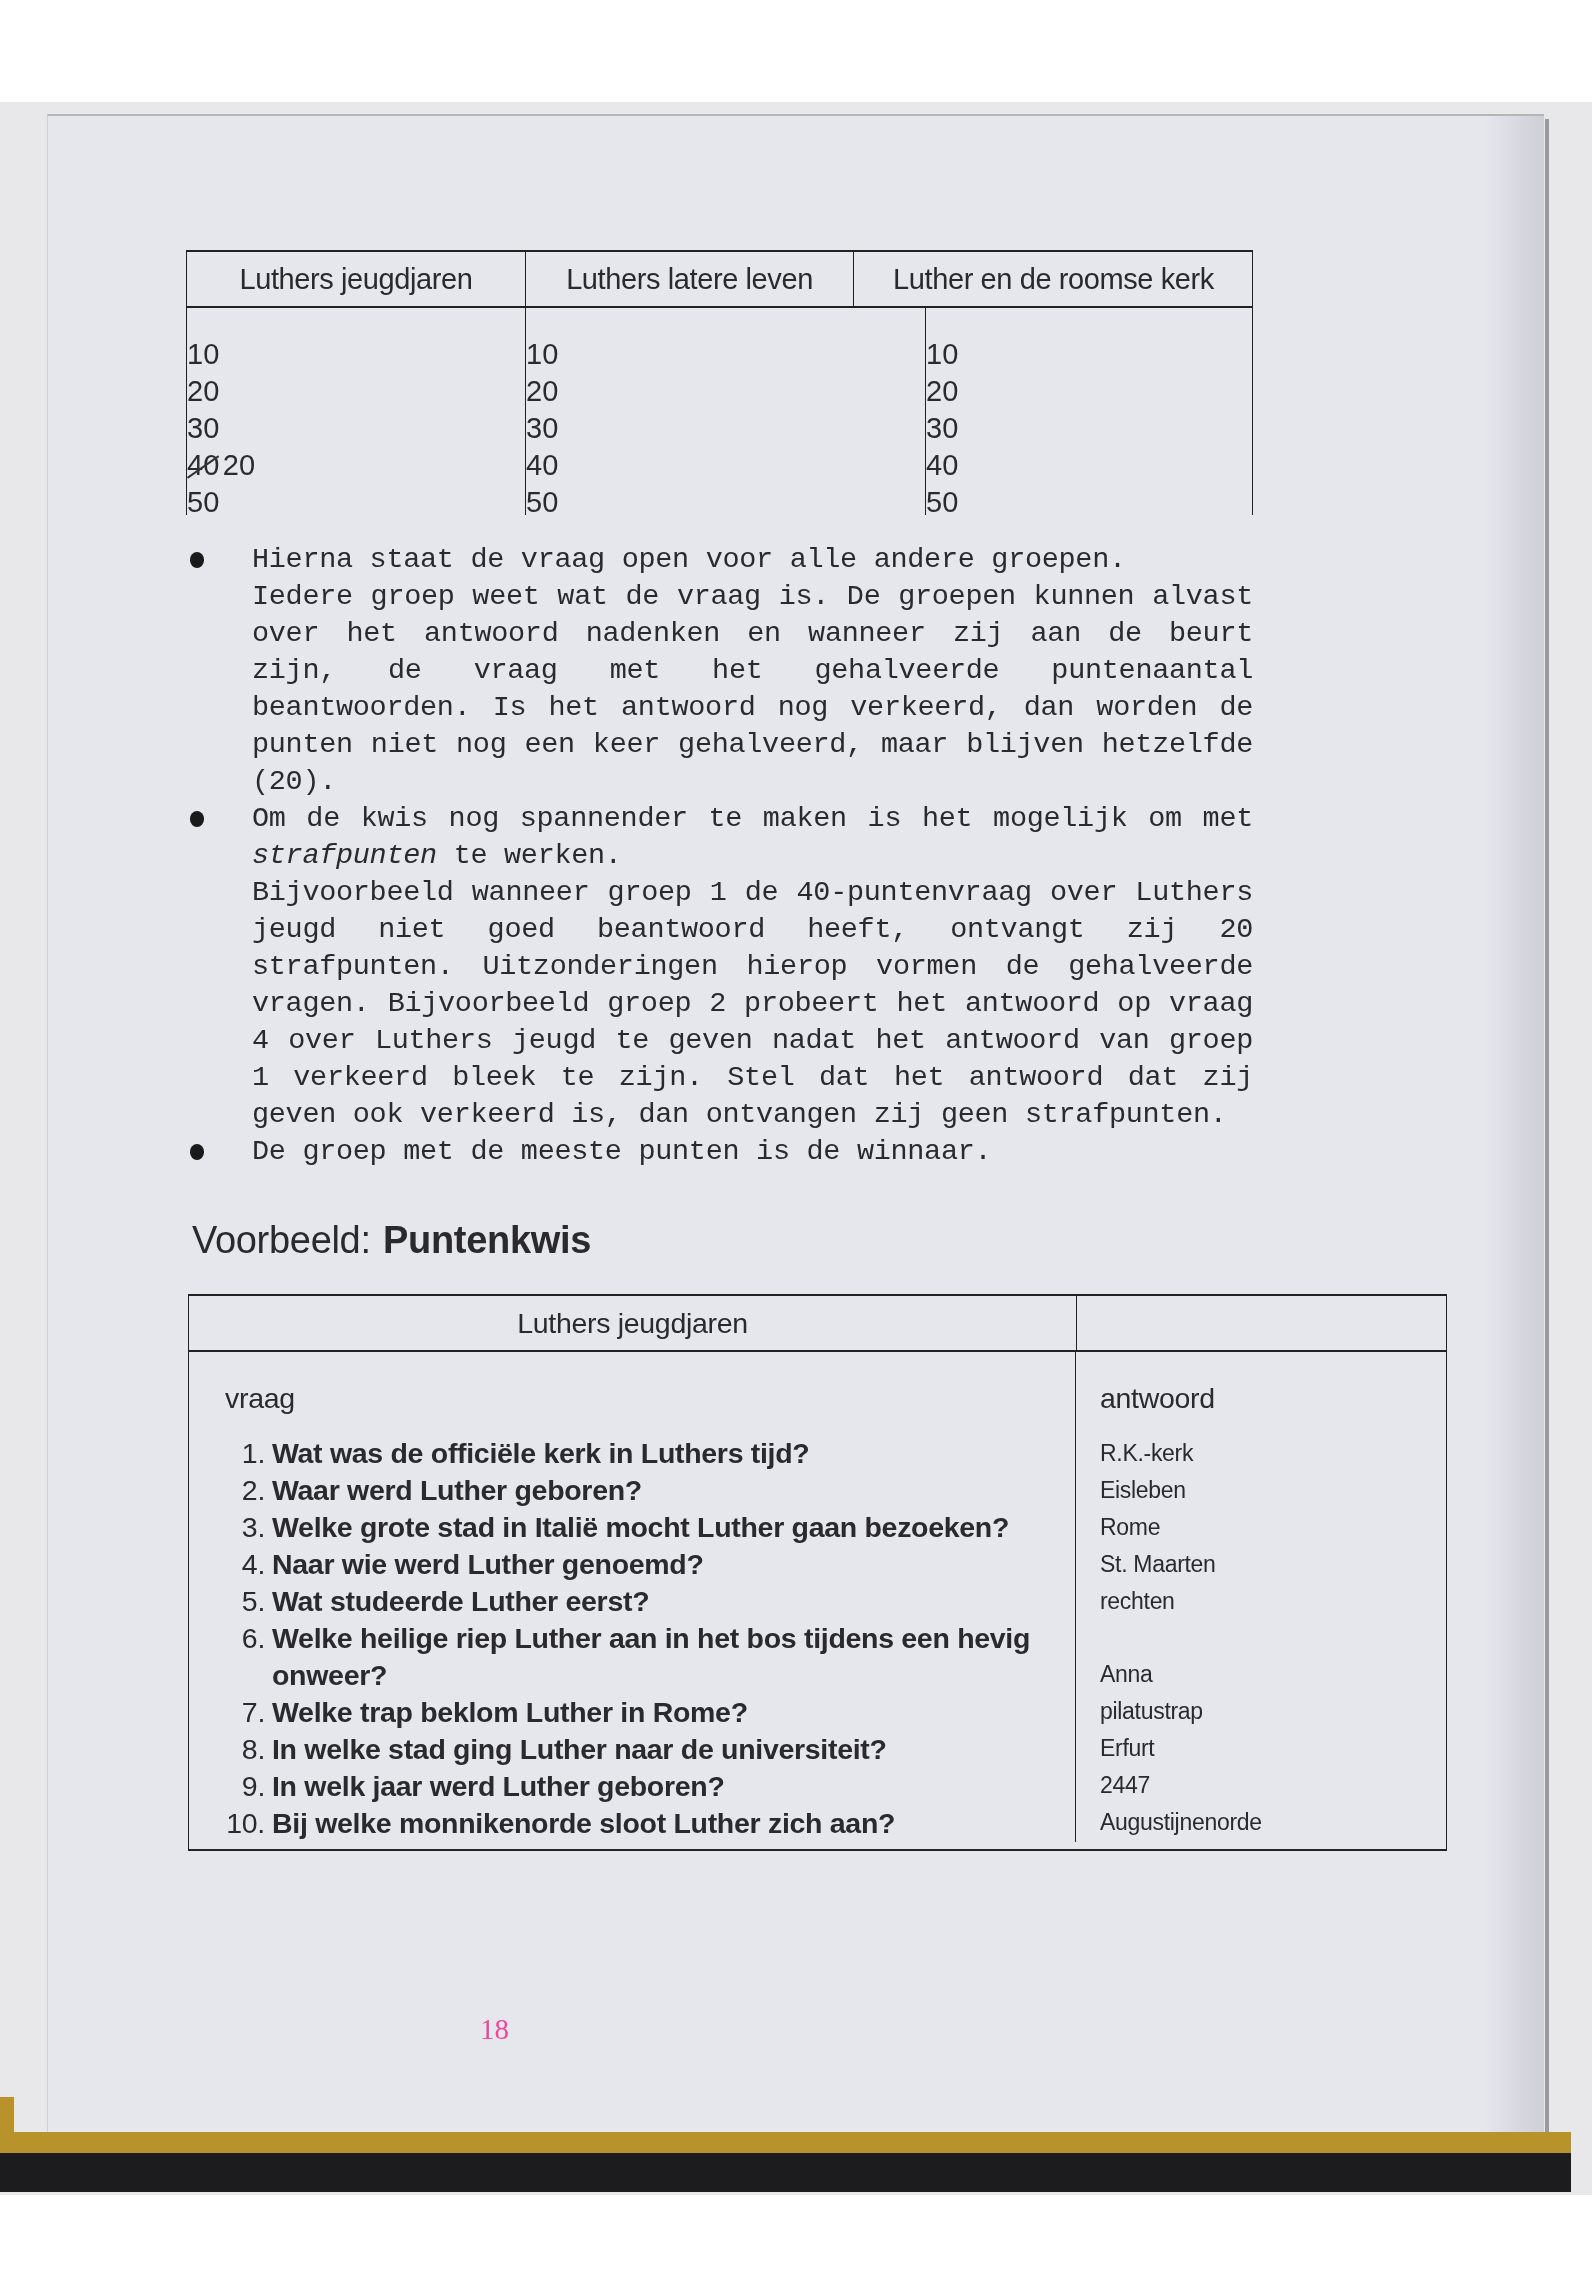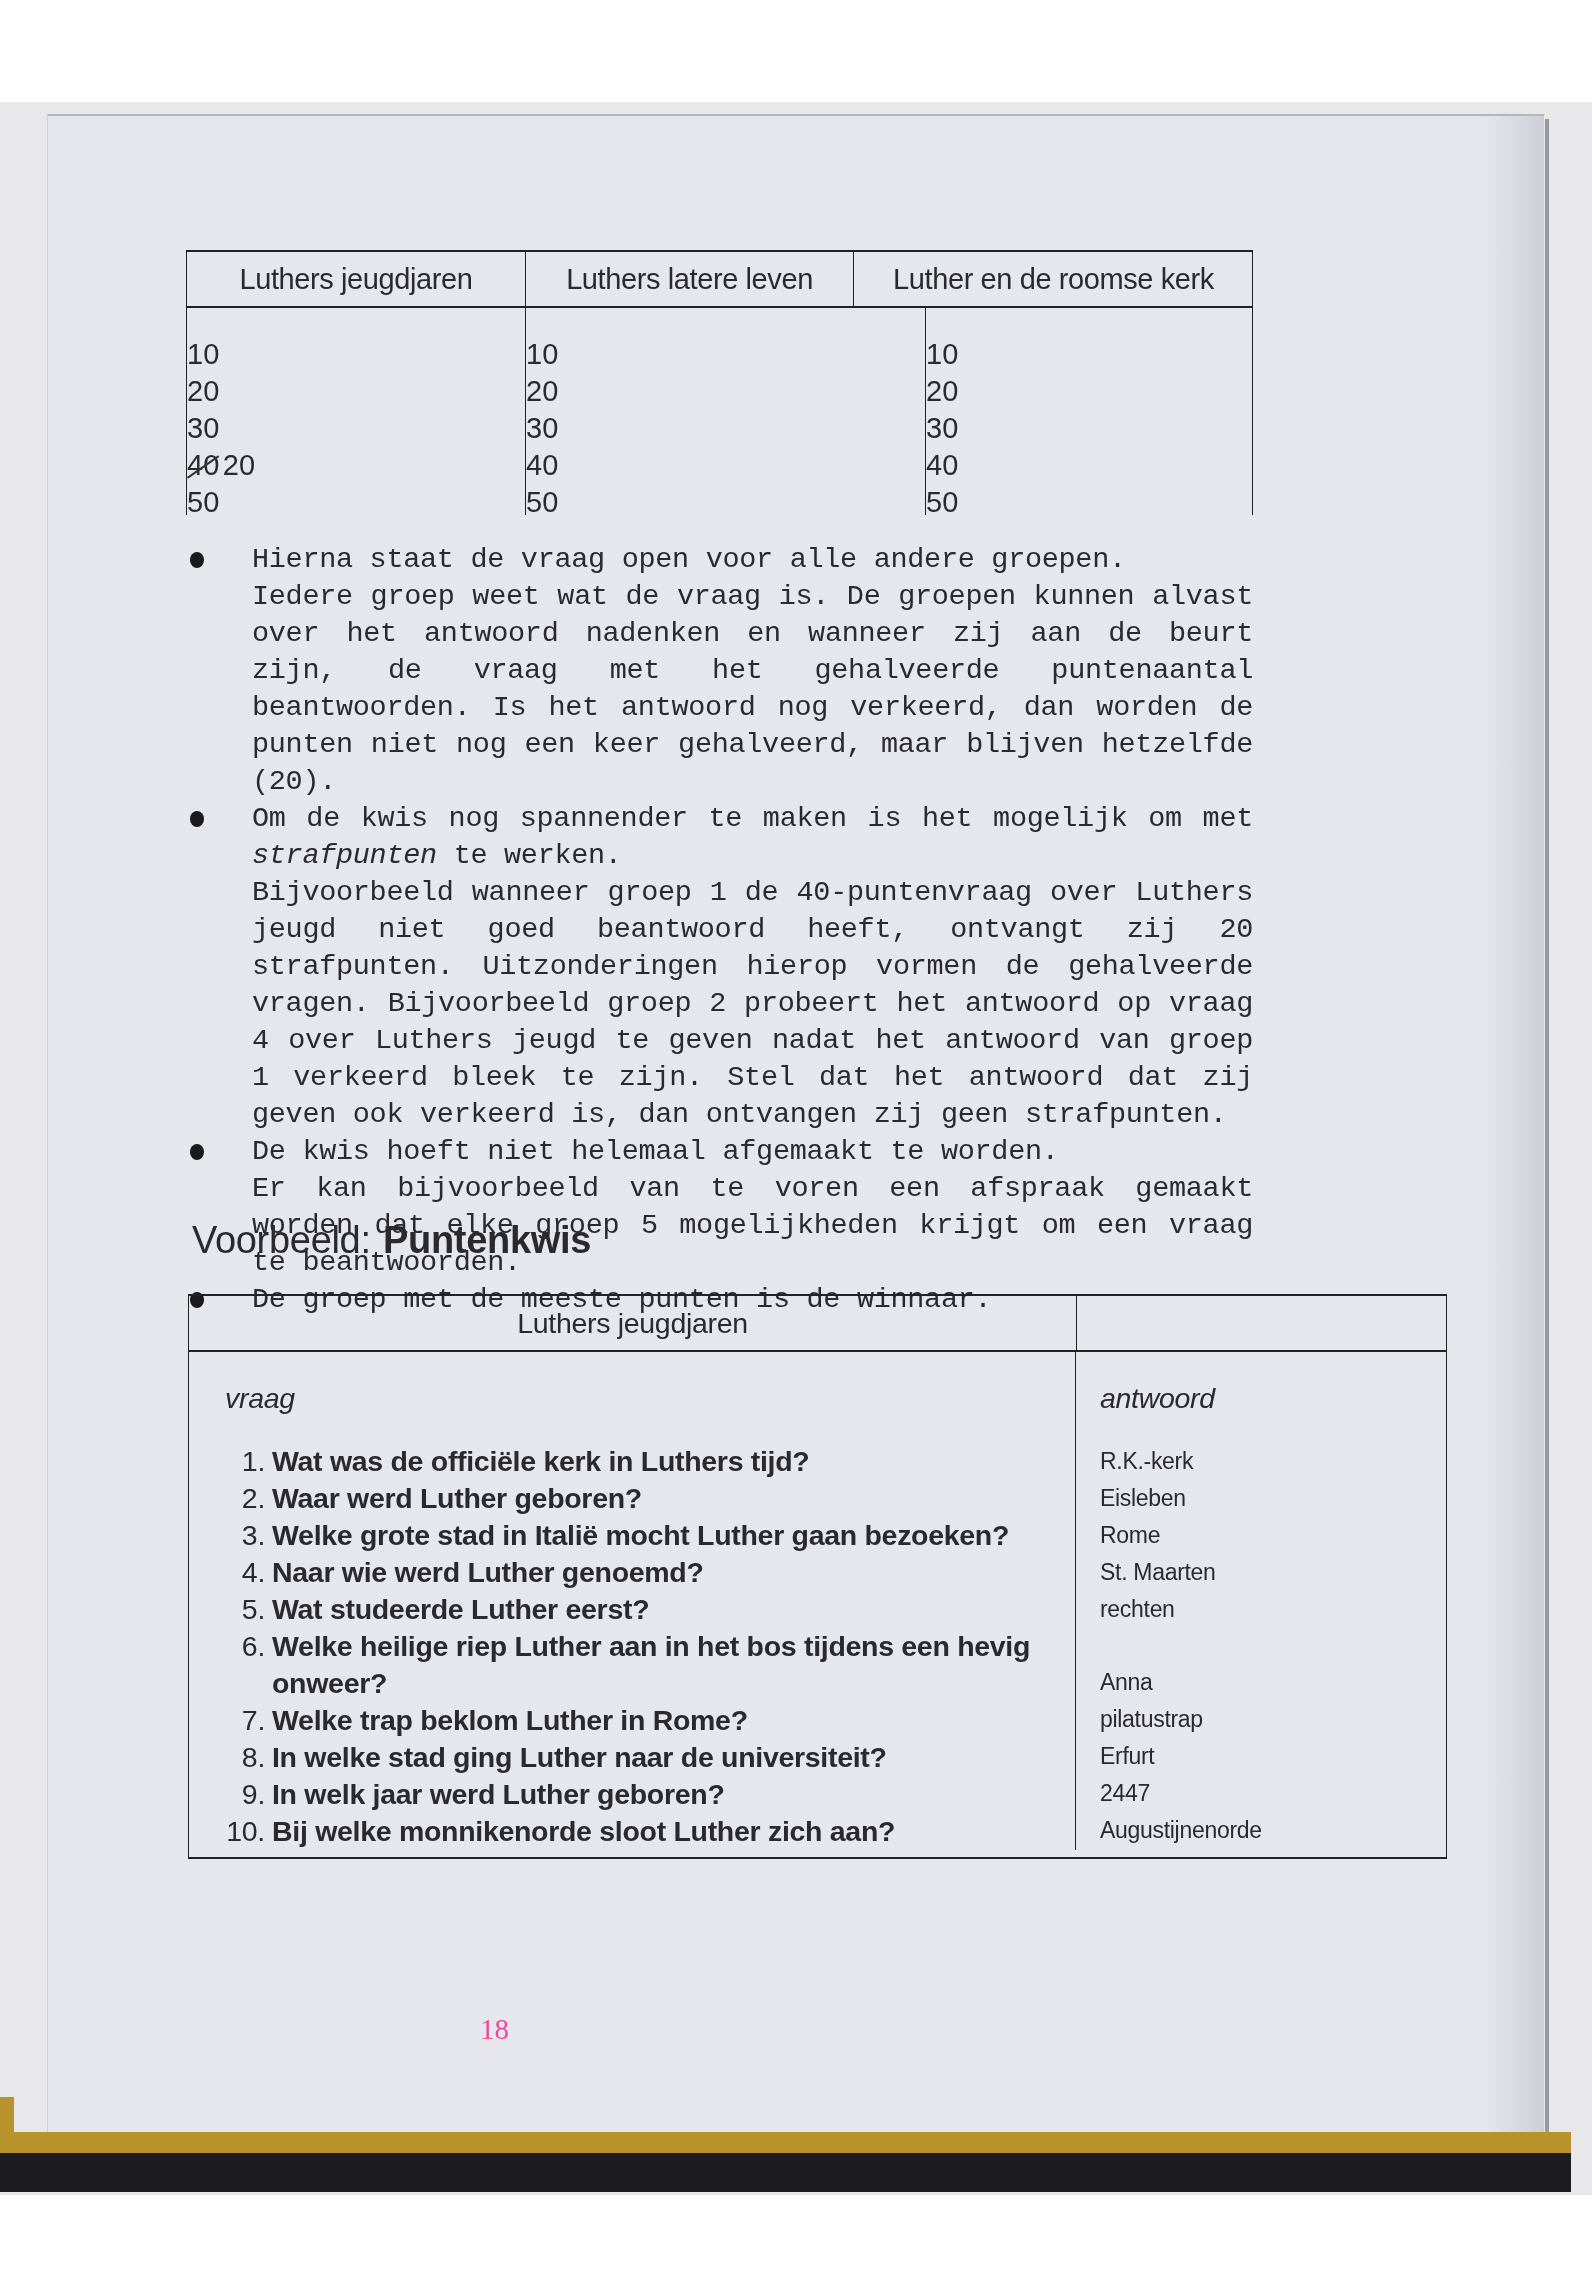--- a/index.html
+++ b/index.html
@@ -47,21 +47,21 @@
   
   .quiz { position:absolute; left:188px; top:1294px; width:1257px; border:1.7px solid #222;
           border-top:2.6px solid #222; border-bottom:2.6px solid #222; }
   .quiz-head { display:flex; height:54px; border-bottom:2.6px solid #222; }
   .qh-left { width:887px; display:flex; align-items:center; justify-content:center; font-size:28.5px;
              letter-spacing:-0.3px; border-right:1.7px solid #222; }
   .qh-right { flex:1; }
   .quiz-body { display:flex; }
   .qb-left { width:887px; border-right:1.7px solid #222; padding:28px 0 0 36px; box-sizing:border-box; }
   .qb-right { flex:1; padding:28px 0 0 24px; box-sizing:border-box; }
-  .col-label { font-size:28.5px; font-style:italic; line-height:37px; height:37px; margin-bottom:26px;
+  .col-label { font-size:28.5px; line-height:37px; height:37px; margin-bottom:18px;
                letter-spacing:-0.3px; }
   .q-row { display:flex; font-size:28.5px; line-height:37px; letter-spacing:-0.3px; }
   .q-num { width:40px; text-align:right; flex:none; }
   .q-txt { padding-left:7px; width:794px;font-weight:bold; }
   .a-row { font-size:23px; line-height:37px; letter-spacing:-0.3px; }
   .a-row.tall { height:73px; display:flex; align-items:flex-end; }
   .quiz-body { padding-bottom:7px; }
 
   .page-num { position:absolute; left:480px; top:2013px; font-family:"Liberation Serif", serif; font-size:29px;
               color:#ec4899; }
@@ -114,25 +114,20 @@
 <div class="bullets">
   <div class="b-item">
     <span class="b-dot"></span>
     <p>Hierna staat de vraag open voor alle andere groepen.</p>
     <p>Iedere groep weet wat de vraag is. De groepen kunnen alvast over het antwoord nadenken en wanneer zij aan de beurt zijn, de vraag met het gehalveerde puntenaantal beantwoorden. Is het antwoord nog verkeerd, dan worden de punten niet nog een keer gehalveerd, maar blijven hetzelfde (20).</p>
   </div>
   <div class="b-item">
     <span class="b-dot"></span>
     <p><span>Om de kwis nog spannender te maken is het mogelijk om met </span><em>strafpunten</em><span> te werken.</span></p>
     <p>Bijvoorbeeld wanneer groep 1 de 40-puntenvraag over Luthers jeugd niet goed beantwoord heeft, ontvangt zij 20 strafpunten. Uitzonderingen hierop vormen de gehalveerde vragen. Bijvoorbeeld groep 2 probeert het antwoord op vraag 4 over Luthers jeugd te geven nadat het antwoord van groep 1 verkeerd bleek te zijn. Stel dat het antwoord dat zij geven ook verkeerd is, dan ontvangen zij geen strafpunten.</p>
-  </div>
-  <div class="b-item">
-    <span class="b-dot"></span>
-    <p>De kwis hoeft niet helemaal afgemaakt te worden.</p>
-    <p>Er kan bijvoorbeeld van te voren een afspraak gemaakt worden dat elke groep 5 mogelijkheden krijgt om een vraag te beantwoorden.</p>
   </div>
   <div class="b-item">
     <span class="b-dot"></span>
     <p>De groep met de meeste punten is de winnaar.</p>
   </div>
 </div>
 
 <div class="example">
   <span class="lbl">Voorbeeld:</span><span class="ttl">Puntenkwis</span>
 </div>

